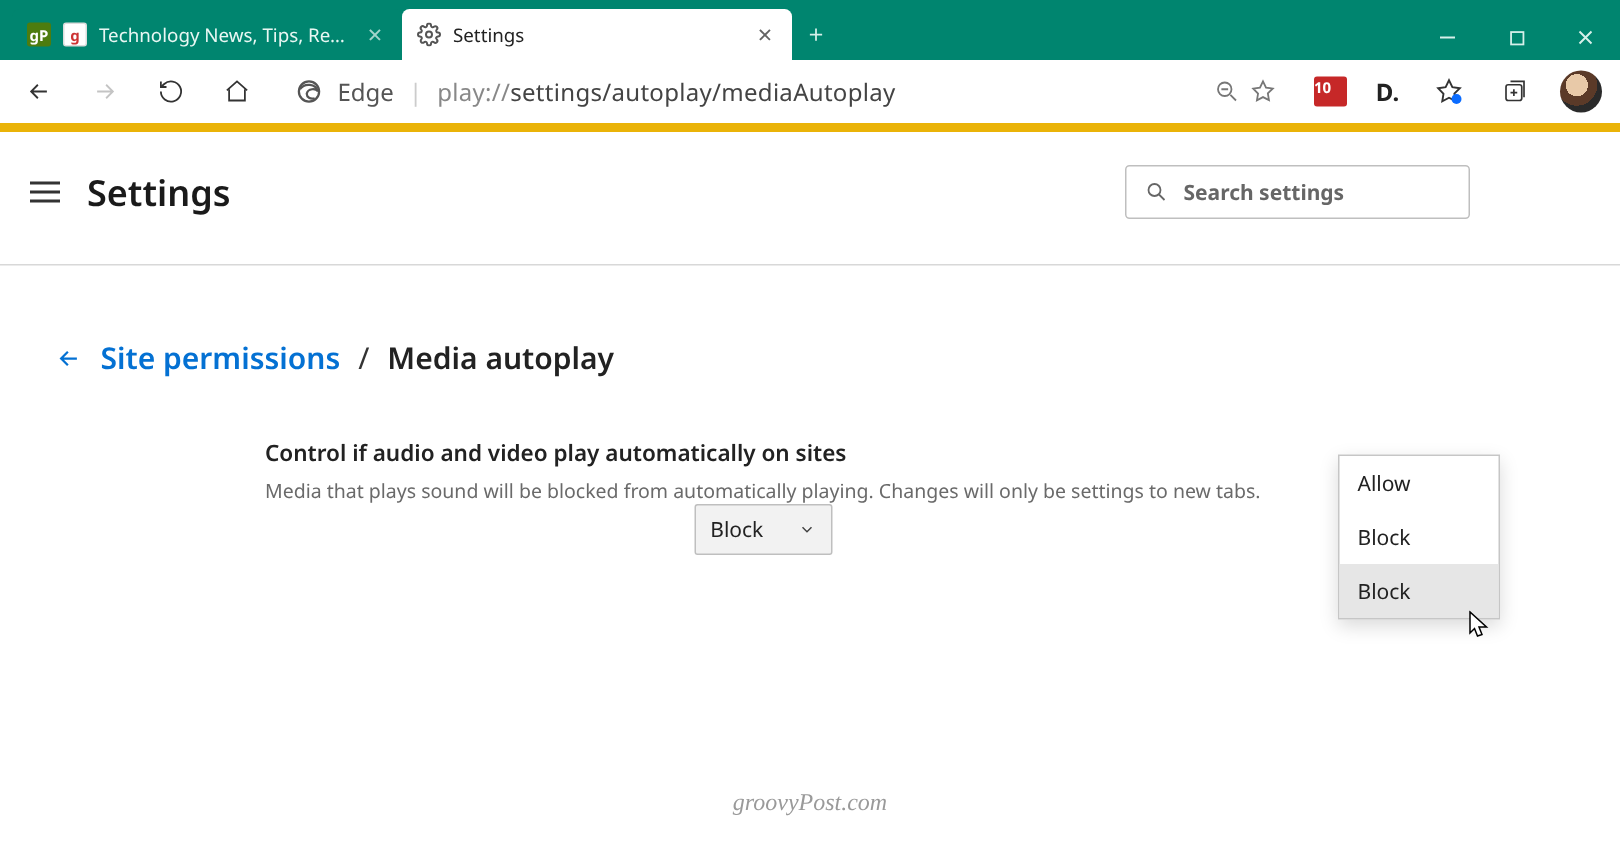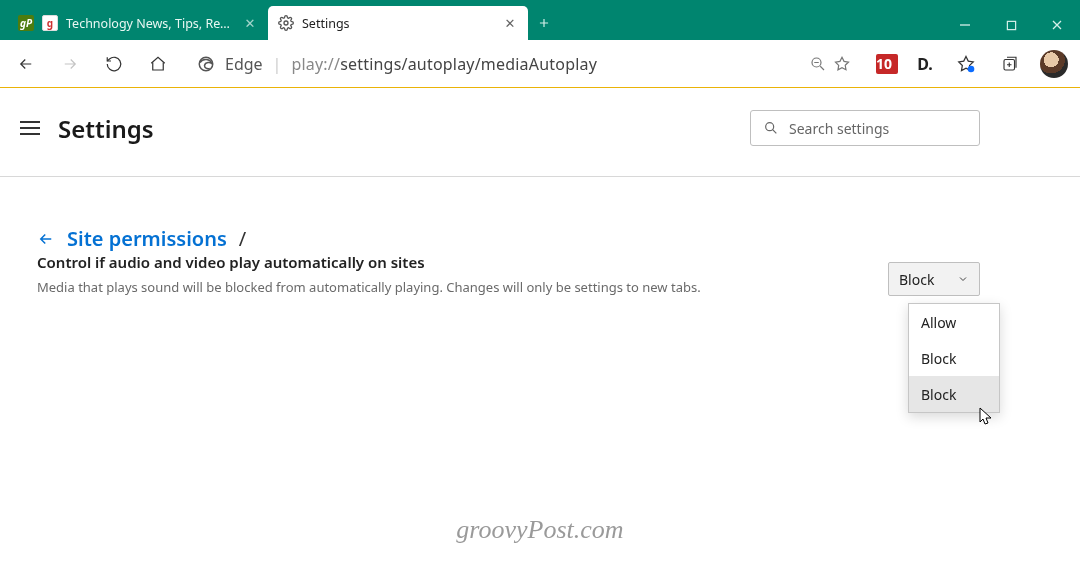--- a/index.html
+++ b/index.html
@@ -4,72 +4,72 @@
 <style>
   * { box-sizing: border-box; margin: 0; padding: 0; font-family: "Segoe UI", system-ui, -apple-system, sans-serif; }
   html, body { width: 1080px; height: 565px; overflow: hidden; background: #fff; }
 
   
   .titlebar { height: 40px; background: #00856f; display: flex; align-items: flex-end; }
   .tab { height: 34px; display: flex; align-items: center; gap: 8px; padding: 0 10px; font-size: 12.5px; max-width: 260px; border-top-left-radius: 5px; border-top-right-radius: 5px; position: relative; }
   .tab.inactive { background: #00856f; color: #e8f7f3; width: 270px; }
   .tab.active { background: #fff; color: #222; width: 260px; }
   .tab .favicon { width: 16px; height: 16px; flex: 0 0 16px; display: flex; align-items: center; justify-content: center; font-size: 10px; font-weight: 700; border-radius: 2px; }
-  .fav-gp { background: #4d7c0f; color: #fff; font-style: italic; }
+  .fav-gp { background: #4d7c0f; color: #fff; }
   .fav-g  { background: #fff; color: #c33; border: 1px solid #ddd; }
   .tab .label { white-space: nowrap; overflow: hidden; text-overflow: ellipsis; flex: 1; }
   .tab .close { width: 16px; height: 16px; display: flex; align-items: center; justify-content: center; font-size: 13px; opacity: .7; }
   .newtab { width: 32px; height: 34px; display: flex; align-items: center; justify-content: center; color: #d6f0ea; font-size: 18px; }
   .syscontrols { margin-left: auto; display: flex; }
   .sysbtn { width: 46px; height: 30px; display: flex; align-items: center; justify-content: center; color: #d6f0ea; }
 
   
-  .toolbar { height: 48px; border-bottom: 1px solid #eab308; display: flex; align-items: center; padding: 0 6px; gap: 4px; background: #fff; }
+  .toolbar { height: 48px; border-bottom: 6px solid #eab308; display: flex; align-items: center; padding: 0 6px; gap: 4px; background: #fff; }
   .tbtn { width: 40px; height: 40px; display: flex; align-items: center; justify-content: center; color: #444; border-radius: 4px; }
   .tbtn.disabled { color: #bbb; }
   .addr { flex: 1; height: 34px; border: 1px solid transparent; border-radius: 4px; display: flex; align-items: center; padding: 0 8px; gap: 10px; font-size: 16px; color: #777; margin: 0 6px; }
   .addr .edge-icon { width: 18px; height: 18px; }
   .addr .edge-label { color: #555; font-size: 16px; }
   .addr .sep { color: #ccc; }
   .addr .url { color: #888; flex: 1; letter-spacing: .2px; }
   .addr .url .dark { color: #444; }
   .addr-right { display: flex; gap: 6px; align-items: center; }
   .ext { width: 34px; height: 34px; display: flex; align-items: center; justify-content: center; font-size: 13px; font-weight: 700; }
-  .ext-lp { background: #c62828; color: #fff; width: 22px; height: 20px; border-radius: 2px; font-size: 14px; }
+  .ext-lp { background: #c62828; color: #fff; width: 22px; height: 20px; border-radius: 2px; font-size: 10px; }
   .ext-d  { color: #222; font-size: 16px; }
   .avatar { width: 28px; height: 28px; border-radius: 50%; background: radial-gradient(circle at 40% 35%, #e8c9a8 0 30%, #5b3a28 30% 55%, #2a2a2a 55% 100%); }
 
   
   .settings-head { display: flex; align-items: center; padding: 22px 20px 30px 20px; gap: 18px; }
   .ham { width: 20px; display: flex; flex-direction: column; gap: 4px; }
   .ham span { height: 2px; background: #333; }
   .settings-title { font-size: 24px; font-weight: 600; color: #1a1a1a; }
-  .search { margin-left: auto; width: 230px; height: 36px; border: 1px solid #bfbfbf; border-radius: 3px; display: flex; align-items: center; gap: 10px; padding: 0 12px; color: #666; font-size: 14px; margin-right: 80px; }
+  .search { margin-left: auto; width: 230px; height: 36px; border: 1px solid #bfbfbf; border-radius: 3px; display: flex; align-items: center; gap: 10px; padding: 0 12px; color: #666; font-size: 14px; margin-right: 80px; font-weight: bold; }
 
   .page-divider { height: 1px; background: #d8d8d8; }
 
   
   .content { padding: 48px 20px 0 37px; position: relative; }
   .crumb { display: flex; align-items: center; gap: 12px; font-size: 20px; font-weight: 600; }
   .crumb .back { color: #0471d3; }
   .crumb a { color: #0471d3; text-decoration: none; }
   .crumb .slash { color: #333; font-weight: 400; }
   .crumb .leaf { color: #222; }
 
-  .setting-row { display: flex; align-items: flex-end; justify-content: space-between; padding-right: 80px; }
+  .setting-row { margin-top: 40px; display: flex; align-items: center; justify-content: space-between; padding-right: 80px; flex-direction: column; }
   .setting-text h3 { font-size: 15px; font-weight: 600; color: #222; margin-bottom: 6px; }
   .setting-text p { font-size: 13px; color: #6a6a6a; }
 
   .dropdown { width: 92px; height: 34px; border: 1px solid #bfbfbf; background: #f2f2f2; display: flex; align-items: center; justify-content: space-between; padding: 0 10px; font-size: 14px; color: #222; border-radius: 2px; }
-  .dropdown-menu { position: absolute; right: 80px; top: 126px; width: 92px; border: 1px solid #c6c6c6; background: #fff; box-shadow: 0 4px 12px rgba(0,0,0,.15); }
+  .dropdown-menu { position: absolute; right: 80px; top: 126px; width: 108px; border: 1px solid #c6c6c6; background: #fff; box-shadow: 0 4px 12px rgba(0,0,0,.15); }
   .dropdown-menu .opt { height: 36px; display: flex; align-items: center; padding: 0 12px; font-size: 14px; color: #222; }
   .dropdown-menu .opt.hover { background: #e6e6e6; }
   .cursor { position: absolute; right: 86px; top: 230px; }
 
-  .watermark { position: absolute; left: 0; right: 0; bottom: 20px; text-align: center; font-family: Georgia, "Times New Roman", serif; font-style: italic; font-size: 26px; color: #9a9a9a; }
+  .watermark { position: absolute; left: 0; right: 0; bottom: 20px; text-align: center; font-family: Georgia, "Times New Roman", serif; font-style: italic; font-size: 16px; color: #9a9a9a; }
 
   svg { display: block; }
 </style>
 </head>
 <body>
 
 <div class="titlebar">
   <div style="width:8px"></div>
 
   <div class="tab inactive">
@@ -207,20 +207,21 @@
 
 <div class="content">
   <div class="crumb">
     <span class="back">
       <svg width="18" height="18" viewBox="0 0 24 24" fill="none" stroke="#0471d3" stroke-width="2">
           <path d="M19 12H5M11 6l-6 6 6 6"></path>
         </svg>
     </span>
     <a href="#">Site permissions</a>
     <span class="slash">/</span>
+    <span class="leaf">Media autoplay</span>
   </div>
 
   <div class="setting-row">
     <div class="setting-text">
       <h3>Control if audio and video play automatically on sites</h3>
       <p>Media that plays sound will be blocked from automatically playing. Changes will only be settings to new tabs.</p>
     </div>
     <div class="dropdown">
       <span>Block</span>
       <span>

